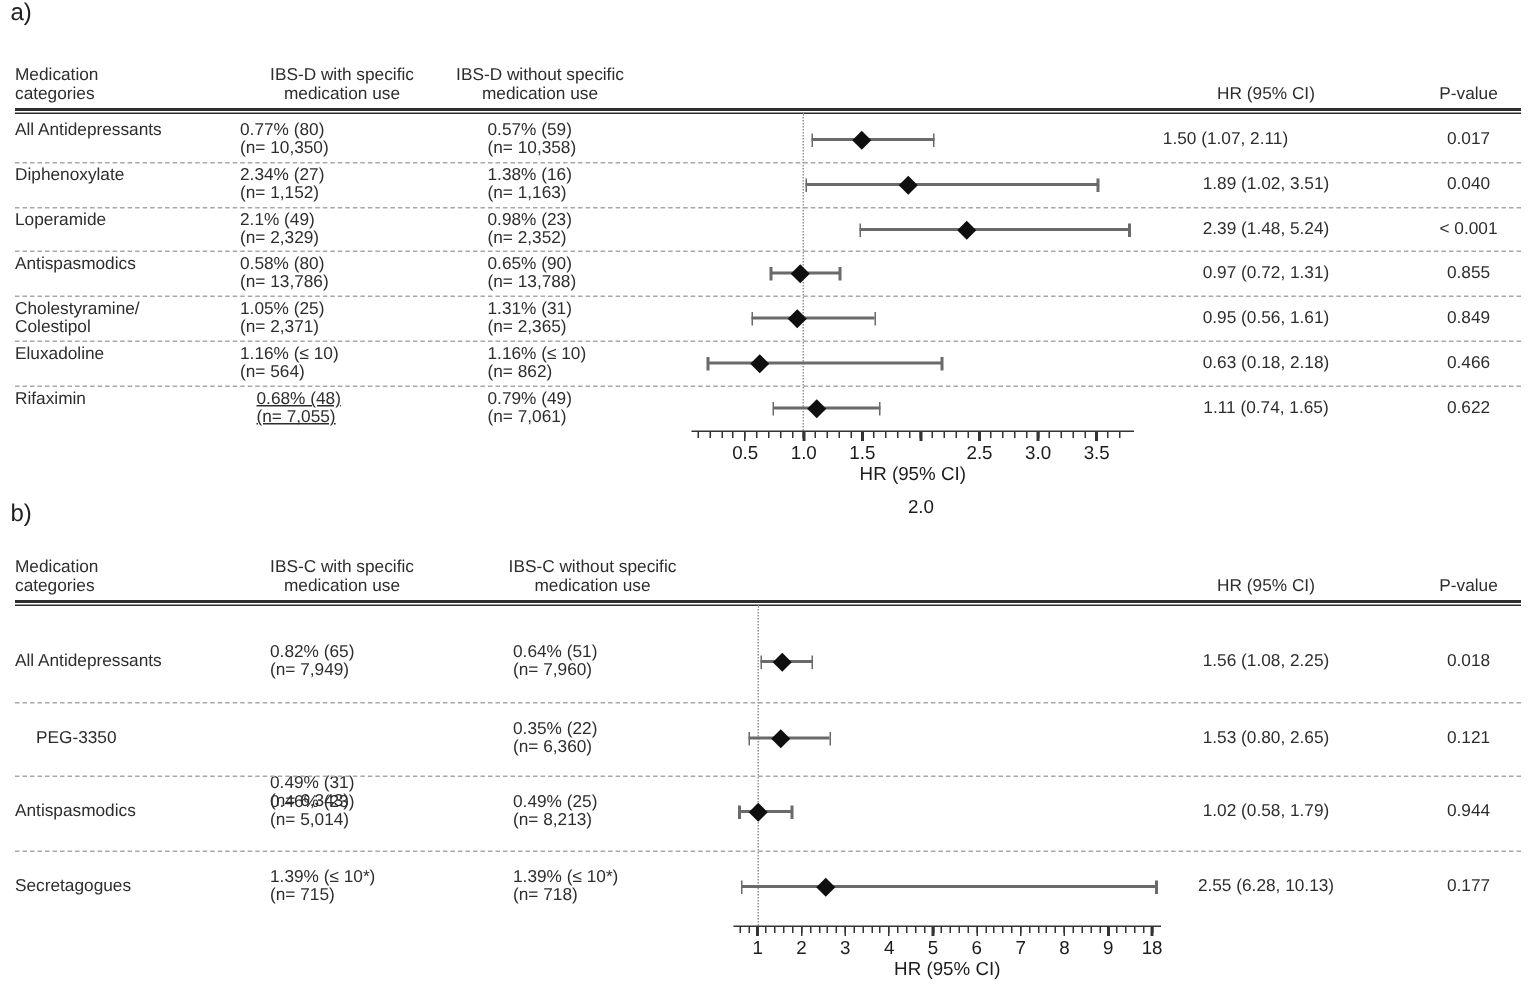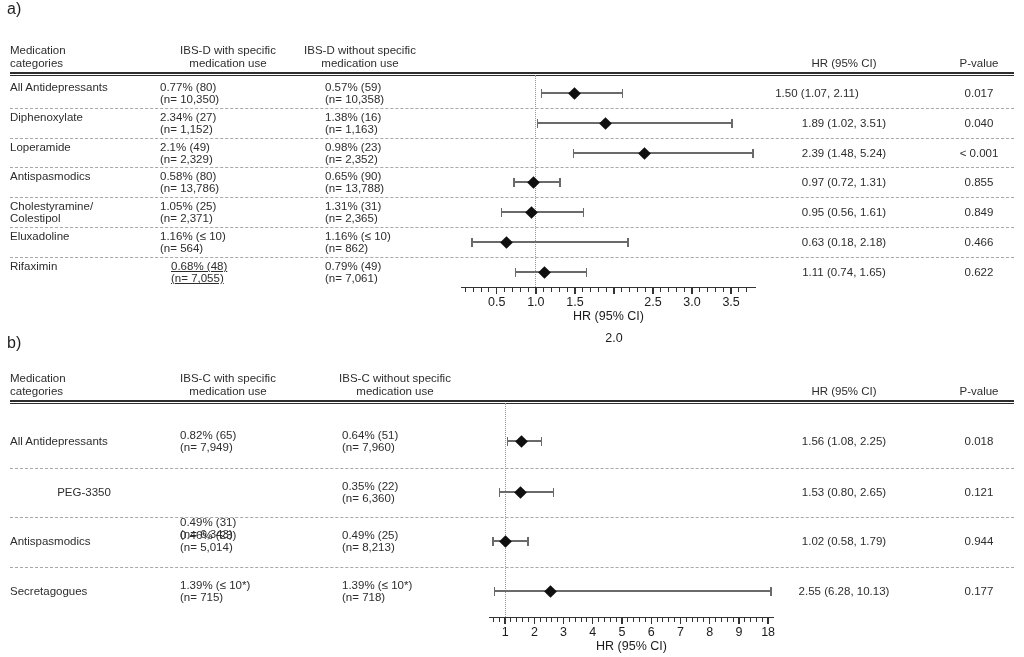--- a/index.html
+++ b/index.html
@@ -265,21 +265,21 @@
         <div>0.82% (65)</div>
         <div>(n= 7,949)</div>
       </div>
       <div class="cell" style="left: 342px; top: 99px; width: 150px;">
         <div>0.64% (51)</div>
         <div>(n= 7,960)</div>
       </div>
       <div class="cell center" style="left: 769px; top: 105px; width: 150px;">1.56 (1.08, 2.25)</div>
       <div class="cell center" style="left: 929px; top: 105px; width: 100px;">0.018</div>
       <div class="dash-sep" style="top: 138px;"></div>
-      <div class="cell" style="left: 14px; top: 156px; width: 140px; text-align: center;">
+      <div class="cell" style="left: 24px; top: 156px; width: 140px;">
         <div>PEG-3350</div>
       </div>
       <div class="cell" style="left: 180px; top: 150px; width: 150px; margin-top: 36px;">
         <div>0.49% (31)</div>
         <div>(n= 6,343)</div>
       </div>
       <div class="cell" style="left: 342px; top: 150px; width: 150px;">
         <div>0.35% (22)</div>
         <div>(n= 6,360)</div>
       </div>

